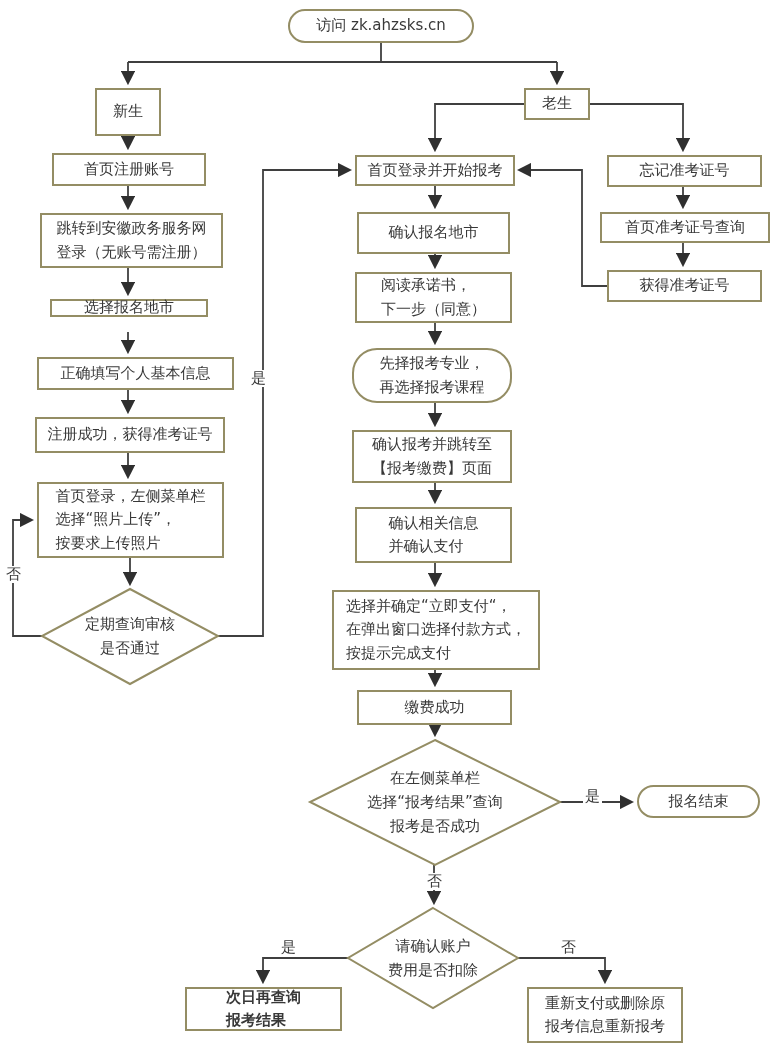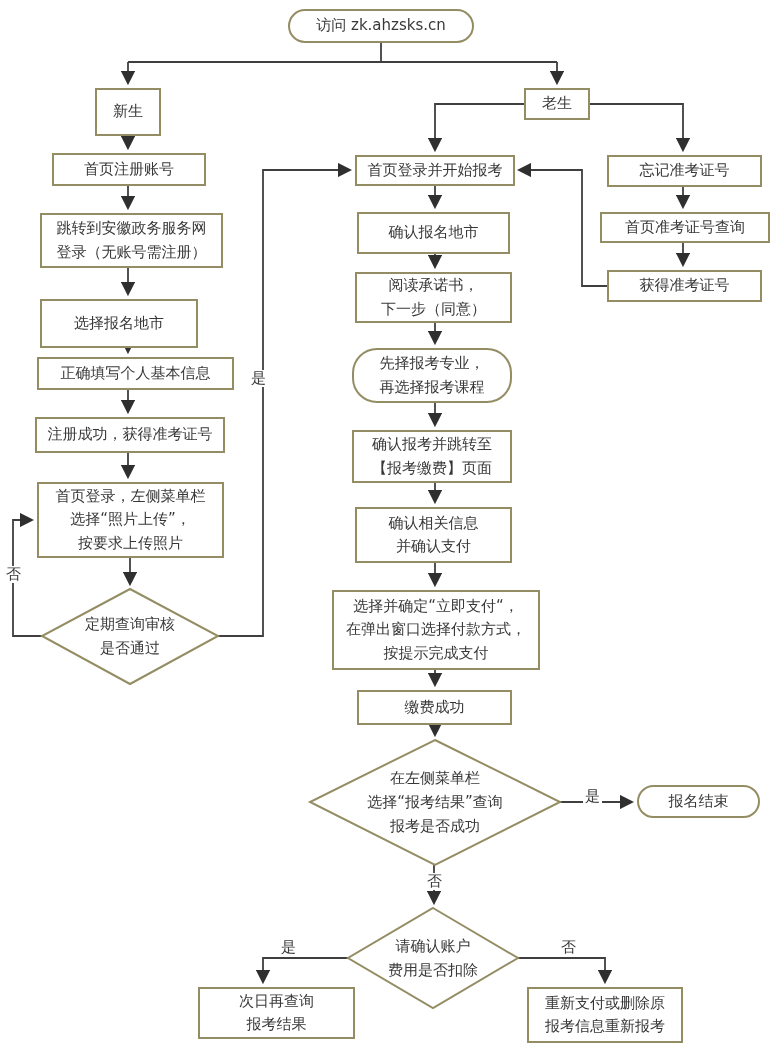--- a/index.html
+++ b/index.html
@@ -4,21 +4,21 @@
 <style>
   html,body{margin:0;padding:0;background:#ffffff;}
   .canvas{
     position:relative;width:776px;height:1052px;background:#ffffff;
     font-family:"DejaVu Sans","Liberation Sans",sans-serif;
     color:#383838;overflow:hidden;
   }
   .svg-layer{position:absolute;left:0;top:0;width:776px;height:1052px;}
   .node{
     position:absolute;box-sizing:border-box;
-    display:flex;align-items:center;justify-content:center;text-align:center;
+    display:flex;align-items:center;justify-content:center;text-align:left;
     background:#ffffff;border:2px solid #948d64;
     font-size:15px;line-height:1.55;white-space:pre-line;
   }
   .stadium{border-radius:17px;}
   .diamond-text{
     position:absolute;display:flex;align-items:center;justify-content:center;
     text-align:center;font-size:15px;line-height:1.6;white-space:pre-line;
     background:transparent;
   }
   .edge-label{
@@ -75,21 +75,21 @@
       <polygon points="433,908 518,958 433,1008 348,958"></polygon>
     </g>
   </svg>
 
   <div class="node stadium" style="left:288px;top:9px;width:186px;height:34px;">访问 zk.ahzsks.cn</div>
 
   <div class="node" style="left:95px;top:88px;width:66px;height:48px;">新生</div>
   <div class="node" style="left:52px;top:153px;width:154px;height:33px;">首页注册账号</div>
   <div class="node" style="left:40px;top:213px;width:183px;height:55px;">跳转到安徽政务服务网
 登录（无账号需注册）</div>
-  <div class="node" style="left:40px;top:299px;width:158px;height:49px;">选择报名地市</div>
+  <div class="node" style="left:50px;top:299px;width:158px;height:18px;">选择报名地市</div>
   <div class="node" style="left:37px;top:357px;width:197px;height:33px;">正确填写个人基本信息</div>
   <div class="node" style="left:35px;top:417px;width:190px;height:36px;">注册成功，获得准考证号</div>
   <div class="node" style="left:37px;top:482px;width:187px;height:76px;">首页登录，左侧菜单栏
 选择“照片上传”，
 按要求上传照片</div>
   <div class="diamond-text" style="left:55px;top:600px;width:150px;height:72px;">定期查询审核
 是否通过</div>
 
   <div class="node" style="left:355px;top:155px;width:160px;height:31px;">首页登录并开始报考</div>
   <div class="node" style="left:357px;top:212px;width:153px;height:42px;">确认报名地市</div>
@@ -110,21 +110,21 @@
 报考是否成功</div>
   <div class="diamond-text" style="left:358px;top:918px;width:150px;height:80px;">请确认账户
 费用是否扣除</div>
 
   <div class="node" style="left:524px;top:88px;width:66px;height:32px;">老生</div>
   <div class="node" style="left:607px;top:155px;width:155px;height:32px;">忘记准考证号</div>
   <div class="node" style="left:600px;top:212px;width:170px;height:31px;">首页准考证号查询</div>
   <div class="node" style="left:607px;top:270px;width:155px;height:32px;">获得准考证号</div>
   <div class="node stadium" style="left:637px;top:785px;width:123px;height:33px;">报名结束</div>
 
-  <div class="node" style="left:198px;top:987px;width:157px;height:52px;">次日再查询
+  <div class="node" style="left:185px;top:987px;width:157px;height:44px;font-weight:bold;">次日再查询
 报考结果</div>
   <div class="node" style="left:527px;top:987px;width:156px;height:56px;">重新支付或删除原
 报考信息重新报考</div>
 
   <span class="edge-label" style="left:249px;top:370px;">是</span>
   <span class="edge-label" style="left:4px;top:566px;">否</span>
   <span class="edge-label" style="left:583px;top:788px;">是</span>
   <span class="edge-label" style="left:425px;top:873px;">否</span>
   <span class="edge-label" style="left:279px;top:939px;">是</span>
   <span class="edge-label" style="left:559px;top:939px;">否</span>

